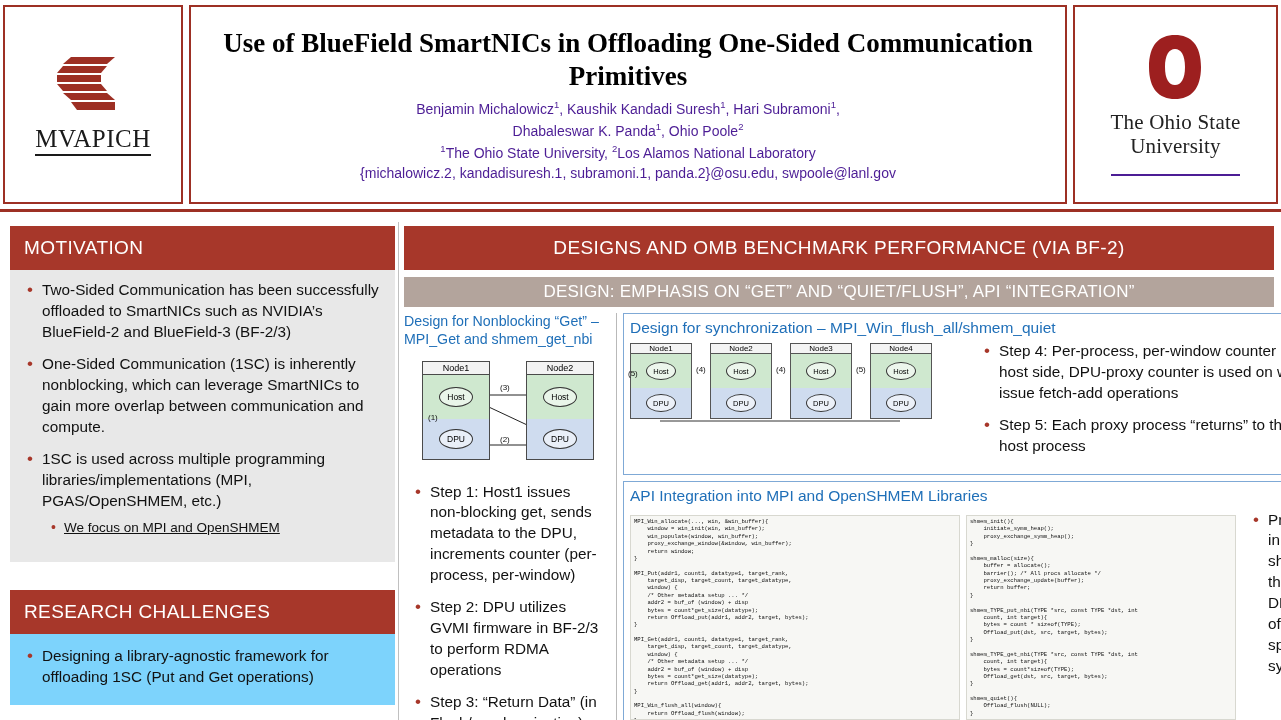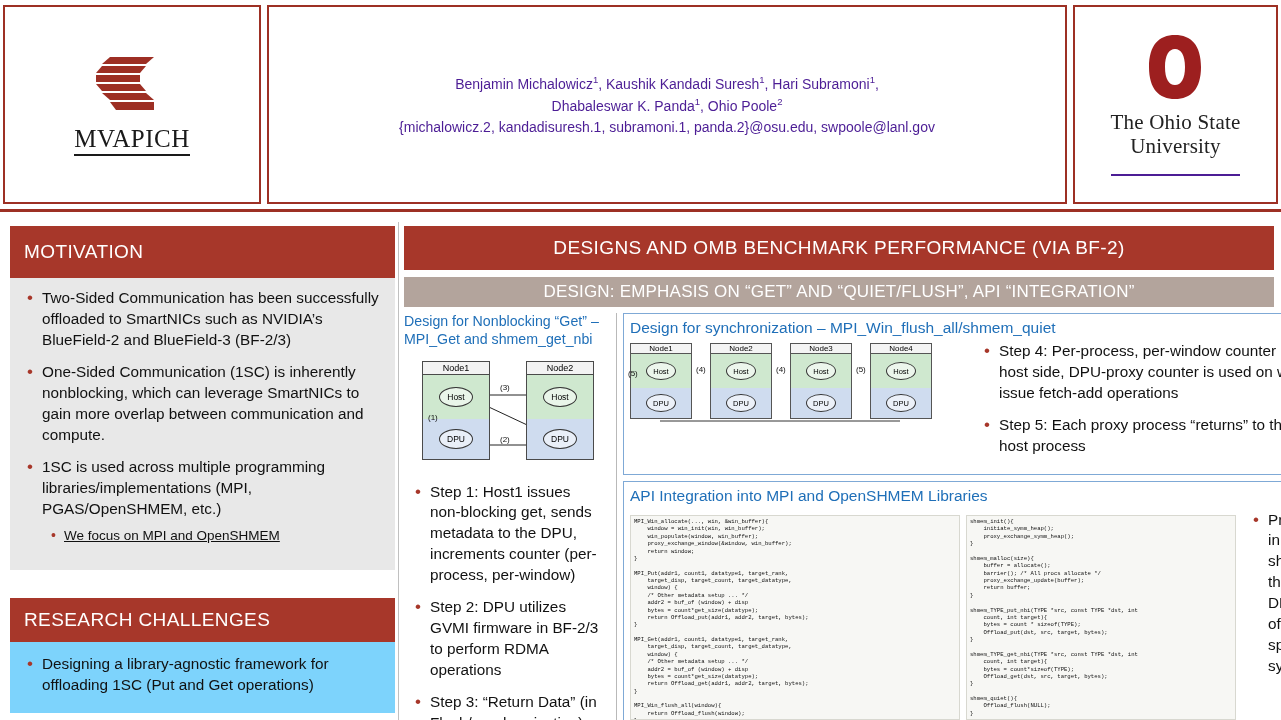--- a/index.html
+++ b/index.html
@@ -27,21 +27,21 @@
   }
   .hdr-cell {
     border: 2px solid #9d3024;
     margin: 5px 3px;
     background: #fff;
     display: flex;
     align-items: center;
     justify-content: center;
     flex-direction: column;
   }
-  .hdr-left { width: 258px; text-align: right; }
+  .hdr-left { width: 180px; text-align: right; }
   .hdr-mid  { flex: 1; }
   .hdr-right{ width: 205px; }
 
   .mvapich-logo {
     display: flex;
     flex-direction: column;
     align-items: center;
     justify-content: center;
   }
   .mv-mark { margin-bottom: 6px; }
@@ -309,25 +309,29 @@
               <polygon points="14,49 58,49 58,57 20,57"></polygon>
             </g>
           </svg>
         </div>
         <div class="mv-text">MVAPICH</div>
       </div>
     </div>
 
     <div class="hdr-cell hdr-mid">
       <div class="title-block">
+        <div class="poster-title">Use of BlueField SmartNICs in Offloading One-Sided Communication Primitives</div>
         <div class="authors-line">
           <span>Benjamin Michalowicz</span><sup>1</sup><span>, Kaushik Kandadi Suresh</span><sup>1</sup><span>, Hari Subramoni</span><sup>1</sup><span>,</span>
         </div>
         <div class="authors-line">
           <span>Dhabaleswar K. Panda</span><sup>1</sup><span>, Ohio Poole</span><sup>2</sup>
+        </div>
+        <div class="authors-line">
+          <sup>1</sup><span>The Ohio State University, </span><sup>2</sup><span>Los Alamos National Laboratory</span>
         </div>
         <div class="authors-line">{michalowicz.2, kandadisuresh.1, subramoni.1, panda.2}@osu.edu, swpoole@lanl.gov</div>
       </div>
     </div>
 
     <div class="hdr-cell hdr-right">
       <div class="osu-logo">
         <div>
           <svg width="58" height="68" viewBox="0 0 58 68">
             <path d="M29 2 C13 2 3 12 3 34 C3 56 13 66 29 66 C45 66 55 56 55 34 C55 12 45 2 29 2 Z
@@ -339,21 +343,21 @@
           <div>University</div>
         </div>
       </div>
     </div>
   </div>
 
   <div class="vdiv"></div>
 
   <div class="left-col">
 
-    <div class="bar" style="height:52px;">
+    <div class="bar" style="height:44px;">
       <span>MOTIVATION</span>
     </div>
 
     <div class="panel-motivation-body">
       <ul class="bul">
         <li>
           <span>Two-Sided Communication has been successfully offloaded to SmartNICs such as NVIDIA’s BlueField-2 and BlueField-3 (BF-2/3)</span>
         </li>
         <li>
           <span>One-Sided Communication (1SC) is inherently nonblocking, which can leverage SmartNICs to gain more overlap between communication and compute.</span>

